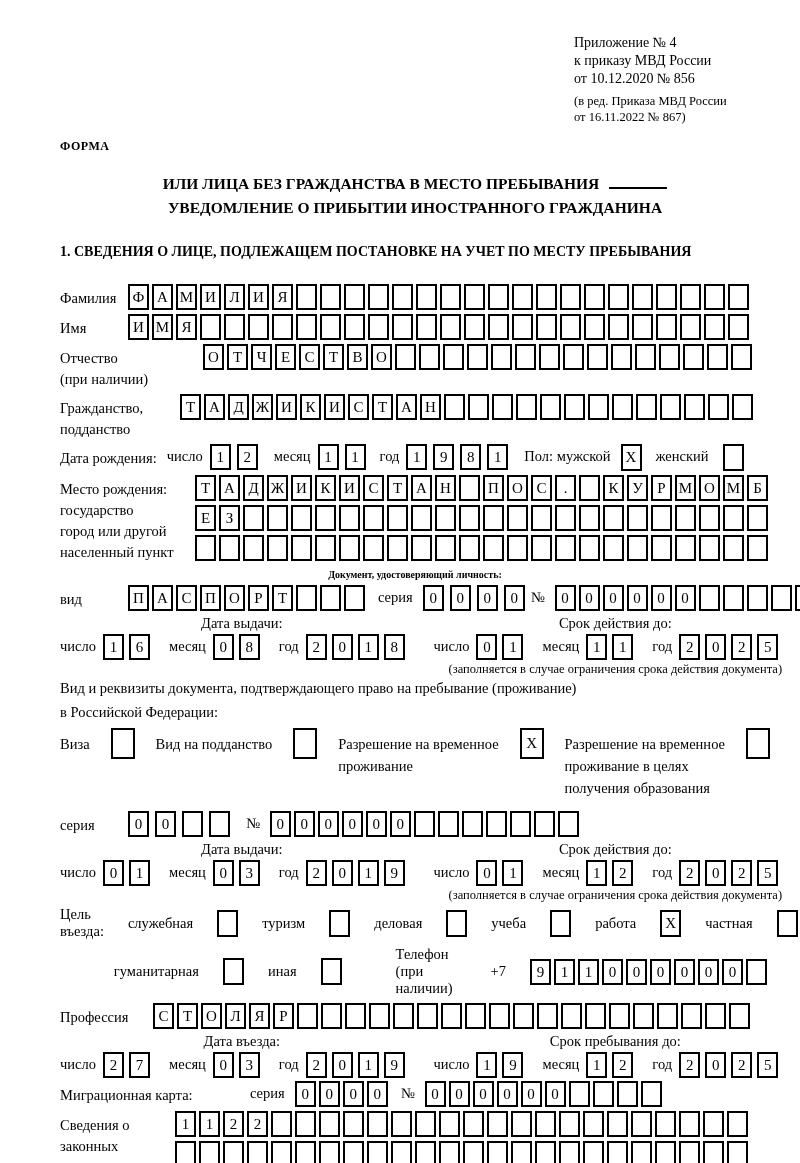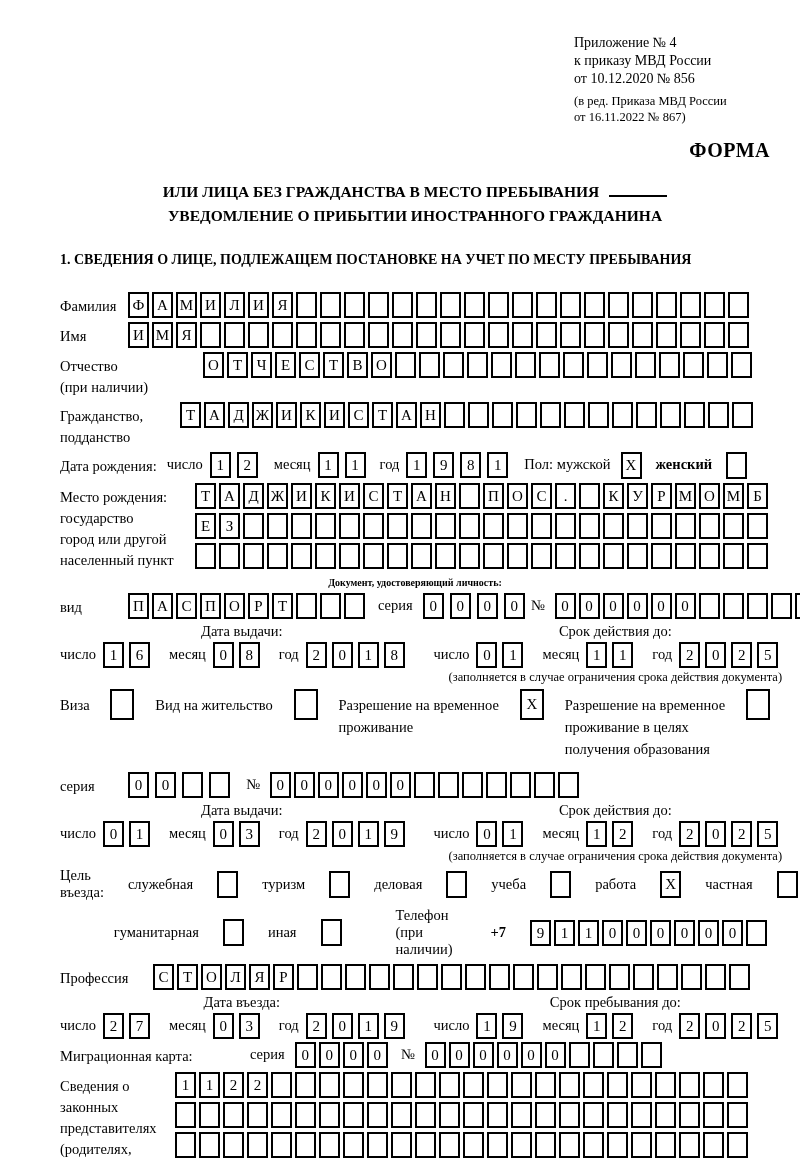--- a/index.html
+++ b/index.html
@@ -7,21 +7,21 @@
   body {
     width: 800px; height: 1163px; background: #fff; color: #000;
     font-family: "Liberation Serif", "DejaVu Serif", serif;
     overflow: hidden;
   }
   .page { padding: 34px 30px 0 60px; width: 800px; height: 849px; }
 
   .ref { margin-left: auto; width: 196px; font-size: 14px; line-height: 1.3; }
   .ref .small { font-size: 12.5px; }
   .ref .gap { margin-top: 4px; }
-  .forma { text-align: right; font-weight: bold; font-size: 20px; margin-top: 14px; letter-spacing: .5px; }
+  .forma { text-align: left; font-weight: bold; font-size: 12px; margin-top: 14px; letter-spacing: .5px; }
 
   .title { text-align: center; font-weight: bold; font-size: 15.5px; margin-top: 18px; line-height: 1.55; }
   .tuline { display: inline-block; width: 58px; border-bottom: 2px solid #000; margin-left: 10px; }
 
   .sec { font-weight: bold; font-size: 14px; margin-top: 24px; margin-bottom: 24px; }
 
   .frow { display: flex; align-items: flex-start; margin-bottom: 4px; font-size: 14.5px; }
   .lbl { flex: none; padding-top: 4px; line-height: 1.45; }
   .w68 { width: 68px; } .w93 { width: 93px; } .w115 { width: 115px; }
   .w120 { width: 120px; } .w135 { width: 135px; } .w143 { width: 143px; }
@@ -56,21 +56,21 @@
   .introline { font-size: 14.5px; margin: 2px 0 7px; }
   .optrow { display: flex; align-items: flex-start; justify-content: space-between; font-size: 14.5px; margin: 4px 0 12px; }
   .optrow .lbl { padding-top: 6px; }
   .optcenter { line-height: 1.5; padding-top: 6px; }
 
   .purp { display: flex; align-items: center; column-gap: 24px; font-size: 14.5px; margin-bottom: 6px; }
   .purp .ind { width: 80px; }
   .mt2 { margin-top: 2px; }
 
   .mlbl { flex: none; padding-top: 4px; }
-  .ml10 { margin-left: 10px; } .ml14 { margin-left: 14px; font-weight: bold; } .ml30 { margin-left: 30px; }
+  .ml10 { margin-left: 10px; } .ml14 { margin-left: 14px; } .ml30 { margin-left: 30px; }
   .mr8 { margin-right: 8px; } .mr10 { margin-right: 10px; }
 </style>
 </head>
 <body>
 
 <div class="page">
 
   <div class="ref">
     <div>Приложение № 4</div>
     <div>к приказу МВД России</div>
@@ -413,25 +413,27 @@
             <span class="cl">2</span>
             <span class="cl">0</span>
             <span class="cl">2</span>
             <span class="cl">5</span>
           </span>
       </div>
       <div class="dnote">(заполняется в случае ограничения срока действия документа)</div>
     </div>
   </div>
 
+  <div class="introline">Вид и реквизиты документа, подтверждающего право на пребывание (проживание)</div>
+  <div class="introline">в Российской Федерации:</div>
 
   <div class="optrow">
     <span class="lbl">Виза</span>
     <span class="cb2"></span>
-    <span class="lbl">Вид на жительство</span>
+    <span class="lbl">Вид на подданство</span>
     <span class="cb2"></span>
     <span class="optcenter">
       <span>Разрешение на временное</span><br>
       <span>проживание</span>
     </span>
     <span class="cb2">X</span>
     <span class="optcenter">
       <span>Разрешение на временное</span><br>
       <span>проживание в целях</span><br>
       <span>получения образования</span>

